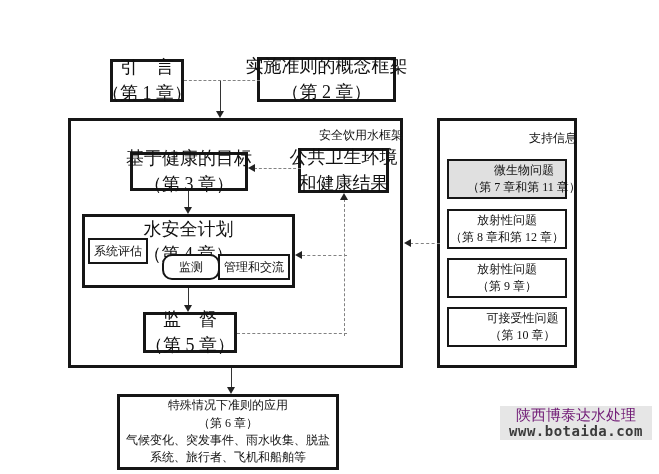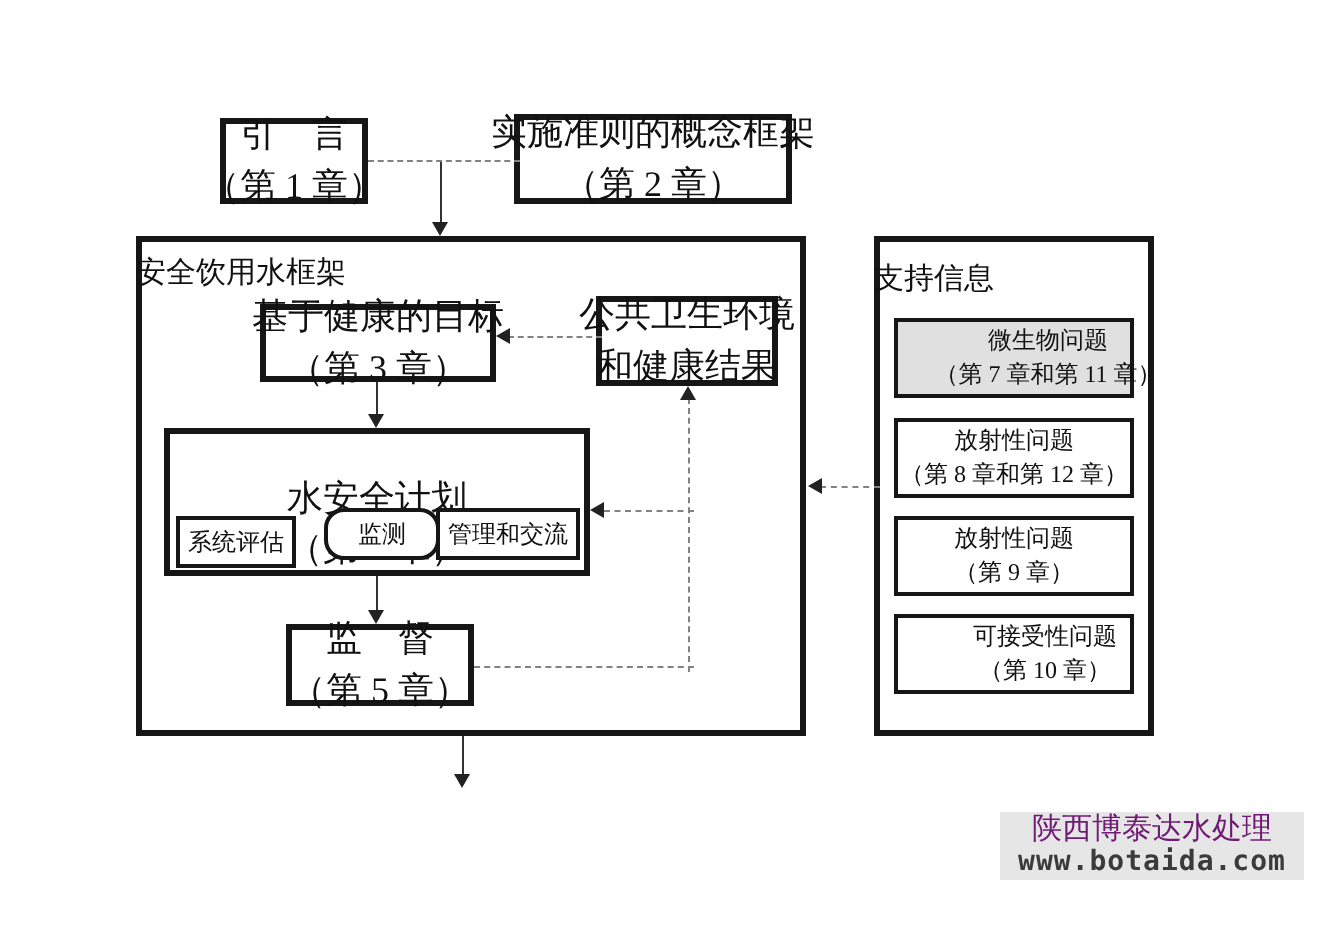--- a/index.html
+++ b/index.html
@@ -3,21 +3,21 @@
 <meta charset="utf-8">
 <style>
   html,body{margin:0;padding:0;background:#fff;}
   .canvas{position:relative;width:659px;height:474px;background:#ffffff;overflow:hidden;
           font-family:"Liberation Serif","DejaVu Serif",serif;color:#111;}
   .bx{position:absolute;background:#fff;border:2px solid #161616;box-sizing:border-box;
       display:flex;flex-direction:column;align-items:center;justify-content:center;
       text-align:center;font-size:18px;line-height:1.4;white-space:nowrap;}
   .bx.heavy{border-width:3px;}
   .bx.container{justify-content:flex-start;background:transparent;}
-  .title{position:absolute;text-align:left;font-size:15px;}
+  .title{position:absolute;text-align:right;font-size:12px;}
   .hline{position:absolute;height:0;border-top:1.5px solid #333;}
   .vline{position:absolute;width:0;border-left:1.5px solid #333;}
   .dashed{border-color:#828282;border-top-style:dashed;border-left-style:dashed;}
   .tri{position:absolute;width:0;height:0;}
   .tri.down{border-left:4px solid transparent;border-right:4px solid transparent;border-top:7px solid #222;}
   .tri.up{border-left:4px solid transparent;border-right:4px solid transparent;border-bottom:7px solid #222;}
   .tri.left{border-top:4px solid transparent;border-bottom:4px solid transparent;border-right:7px solid #222;}
   .small{font-size:12px;}
   .watermark{position:absolute;left:500px;top:406px;width:152px;height:34px;background:#e6e6e6;
       display:flex;flex-direction:column;align-items:center;justify-content:center;line-height:1.1;}
@@ -55,25 +55,25 @@
     <div>公共卫生环境</div>
     <div>和健康结果</div>
   </div>
 
   <div class="hline dashed" style="left:254px;top:168px;width:44px;"></div>
   <div class="tri left" style="left:248px;top:164px;"></div>
 
   <div class="vline" style="left:188px;top:191px;height:16px;"></div>
   <div class="tri down" style="left:184px;top:207px;"></div>
 
-  <div class="bx heavy container" style="left:82px;top:214px;width:213px;height:74px;padding-top:20px;">
+  <div class="bx heavy container" style="left:82px;top:214px;width:213px;height:74px;padding-top:0;">
     <div>水安全计划</div>
     <div>（第 4 章）</div>
   </div>
-  <div class="bx small" style="left:88px;top:258px;width:60px;height:26px;">
+  <div class="bx small" style="left:88px;top:238px;width:60px;height:26px;">
     <div>系统评估</div>
   </div>
   <div class="bx small" style="left:162px;top:254px;width:58px;height:26px;border-radius:10px;">
     <div>监测</div>
   </div>
   <div class="bx small" style="left:218px;top:254px;width:72px;height:26px;">
     <div>管理和交流</div>
   </div>
 
   <div class="vline" style="left:188px;top:288px;height:17px;"></div>
@@ -86,20 +86,26 @@
 
   <div class="hline dashed" style="left:237px;top:333px;width:107px;"></div>
   <div class="vline dashed" style="left:344px;top:199px;height:134px;"></div>
   <div class="tri up" style="left:340px;top:193px;"></div>
   <div class="hline dashed" style="left:302px;top:255px;width:42px;"></div>
   <div class="tri left" style="left:295px;top:251px;"></div>
 
   <div class="vline" style="left:231px;top:368px;height:19px;"></div>
   <div class="tri down" style="left:227px;top:387px;"></div>
 
+  <div class="bx heavy small" style="left:117px;top:394px;width:222px;height:76px;line-height:1.45;">
+    <div>特殊情况下准则的应用</div>
+    <div>（第 6 章）</div>
+    <div>气候变化、突发事件、雨水收集、脱盐</div>
+    <div>系统、旅行者、飞机和船舶等</div>
+  </div>
 
   <div class="bx heavy container" style="left:437px;top:118px;width:140px;height:250px;"></div>
   <div class="title" style="left:437px;top:130px;width:140px;">支持信息</div>
 
   <div class="bx small" style="left:447px;top:159px;width:120px;height:40px;background:#e0e0e0;padding-left:34px;">
     <div>微生物问题</div>
     <div>（第 7 章和第 11 章）</div>
   </div>
   <div class="bx small" style="left:447px;top:209px;width:120px;height:40px;">
     <div>放射性问题</div>

